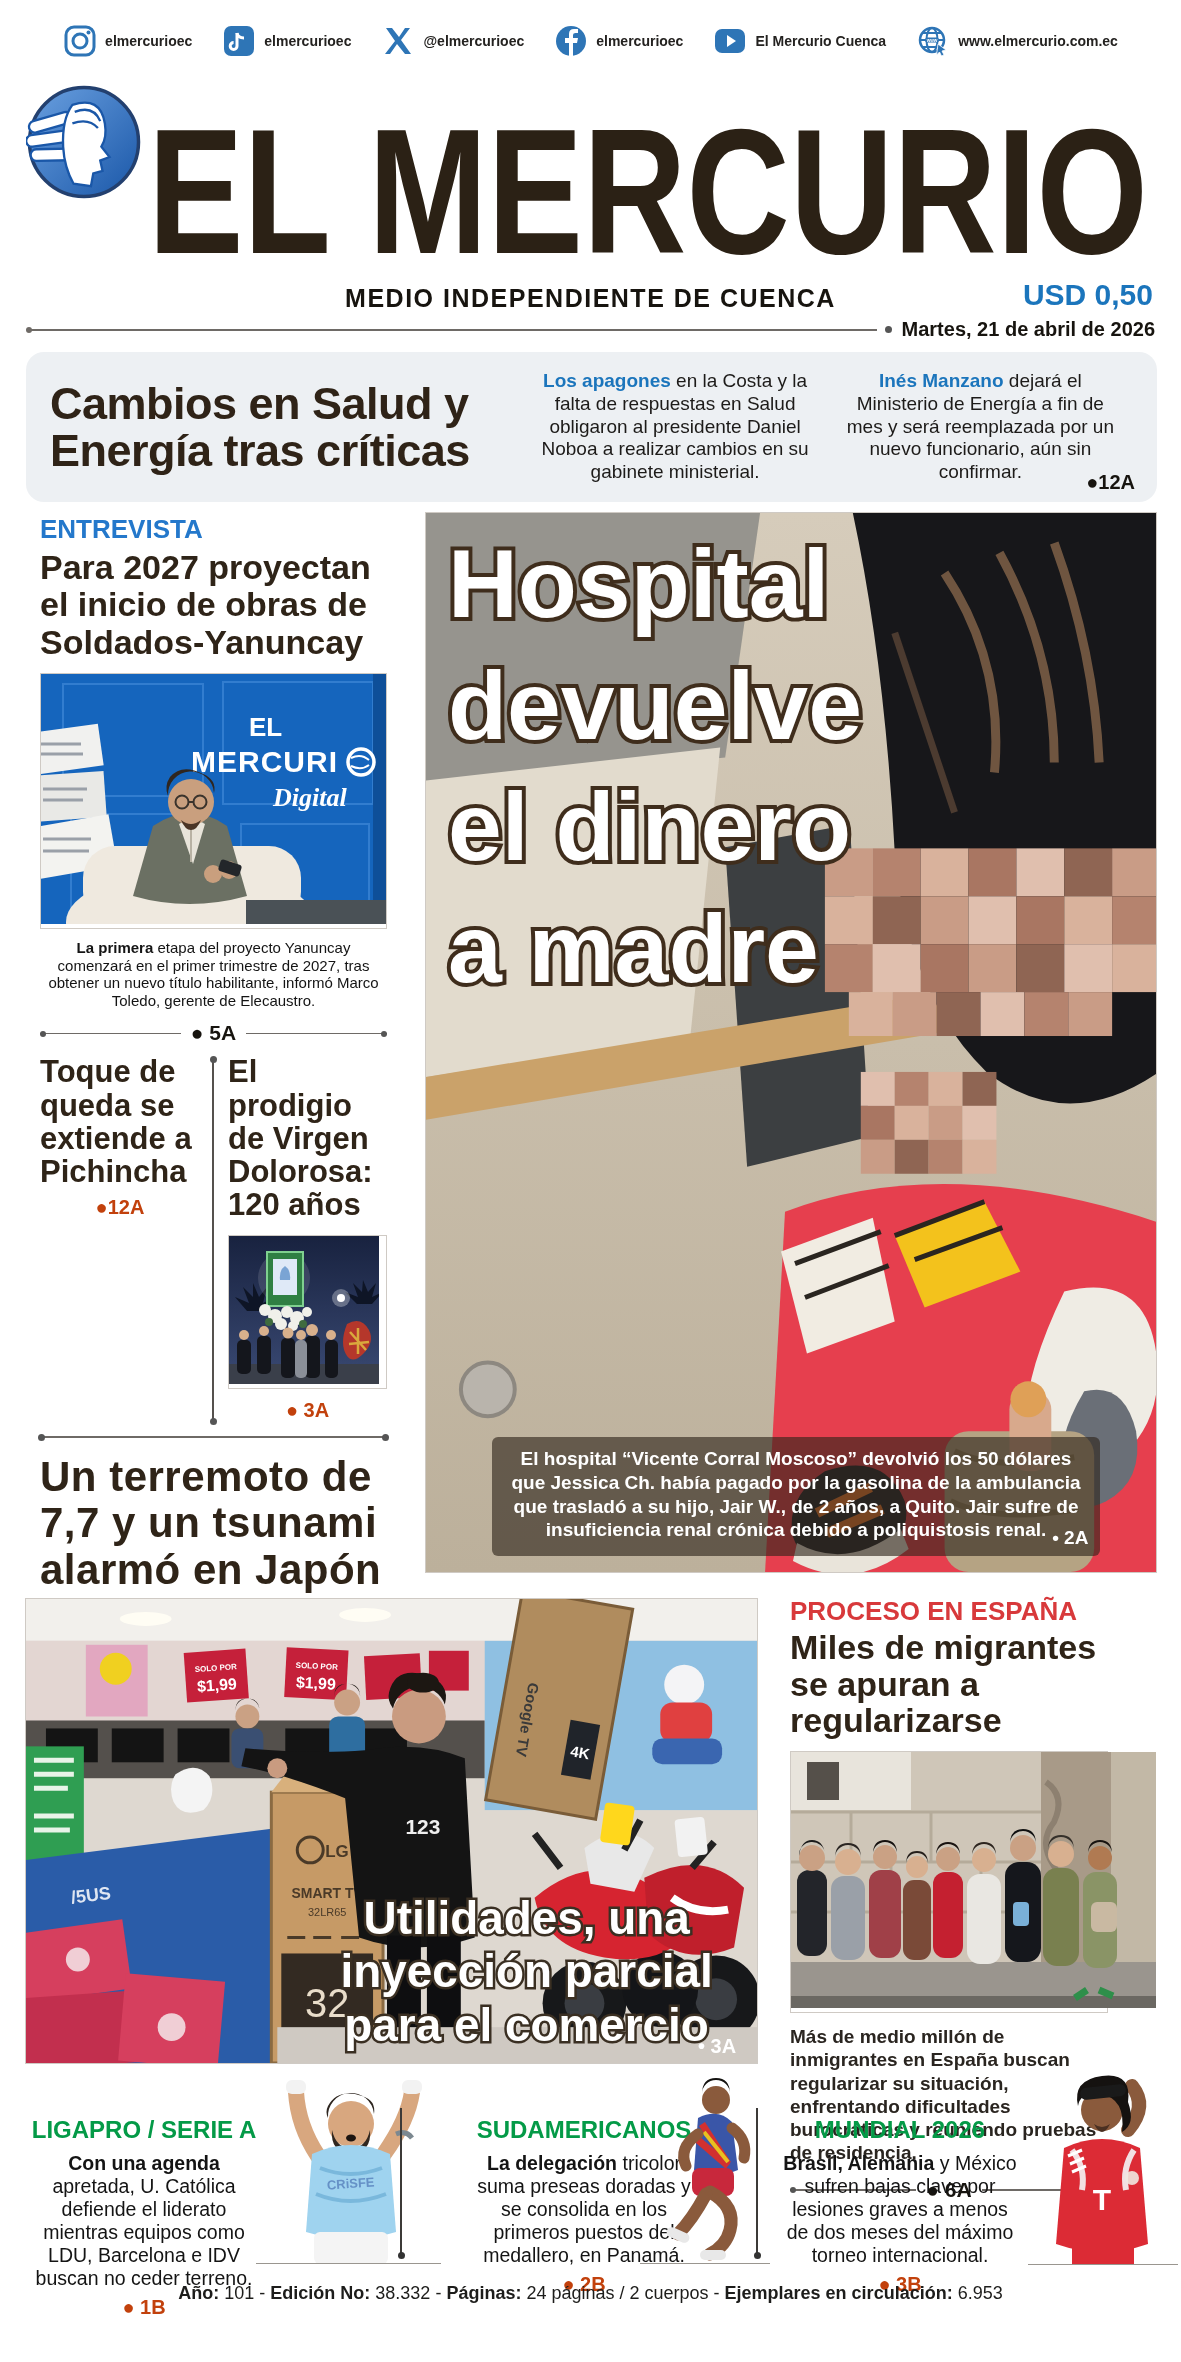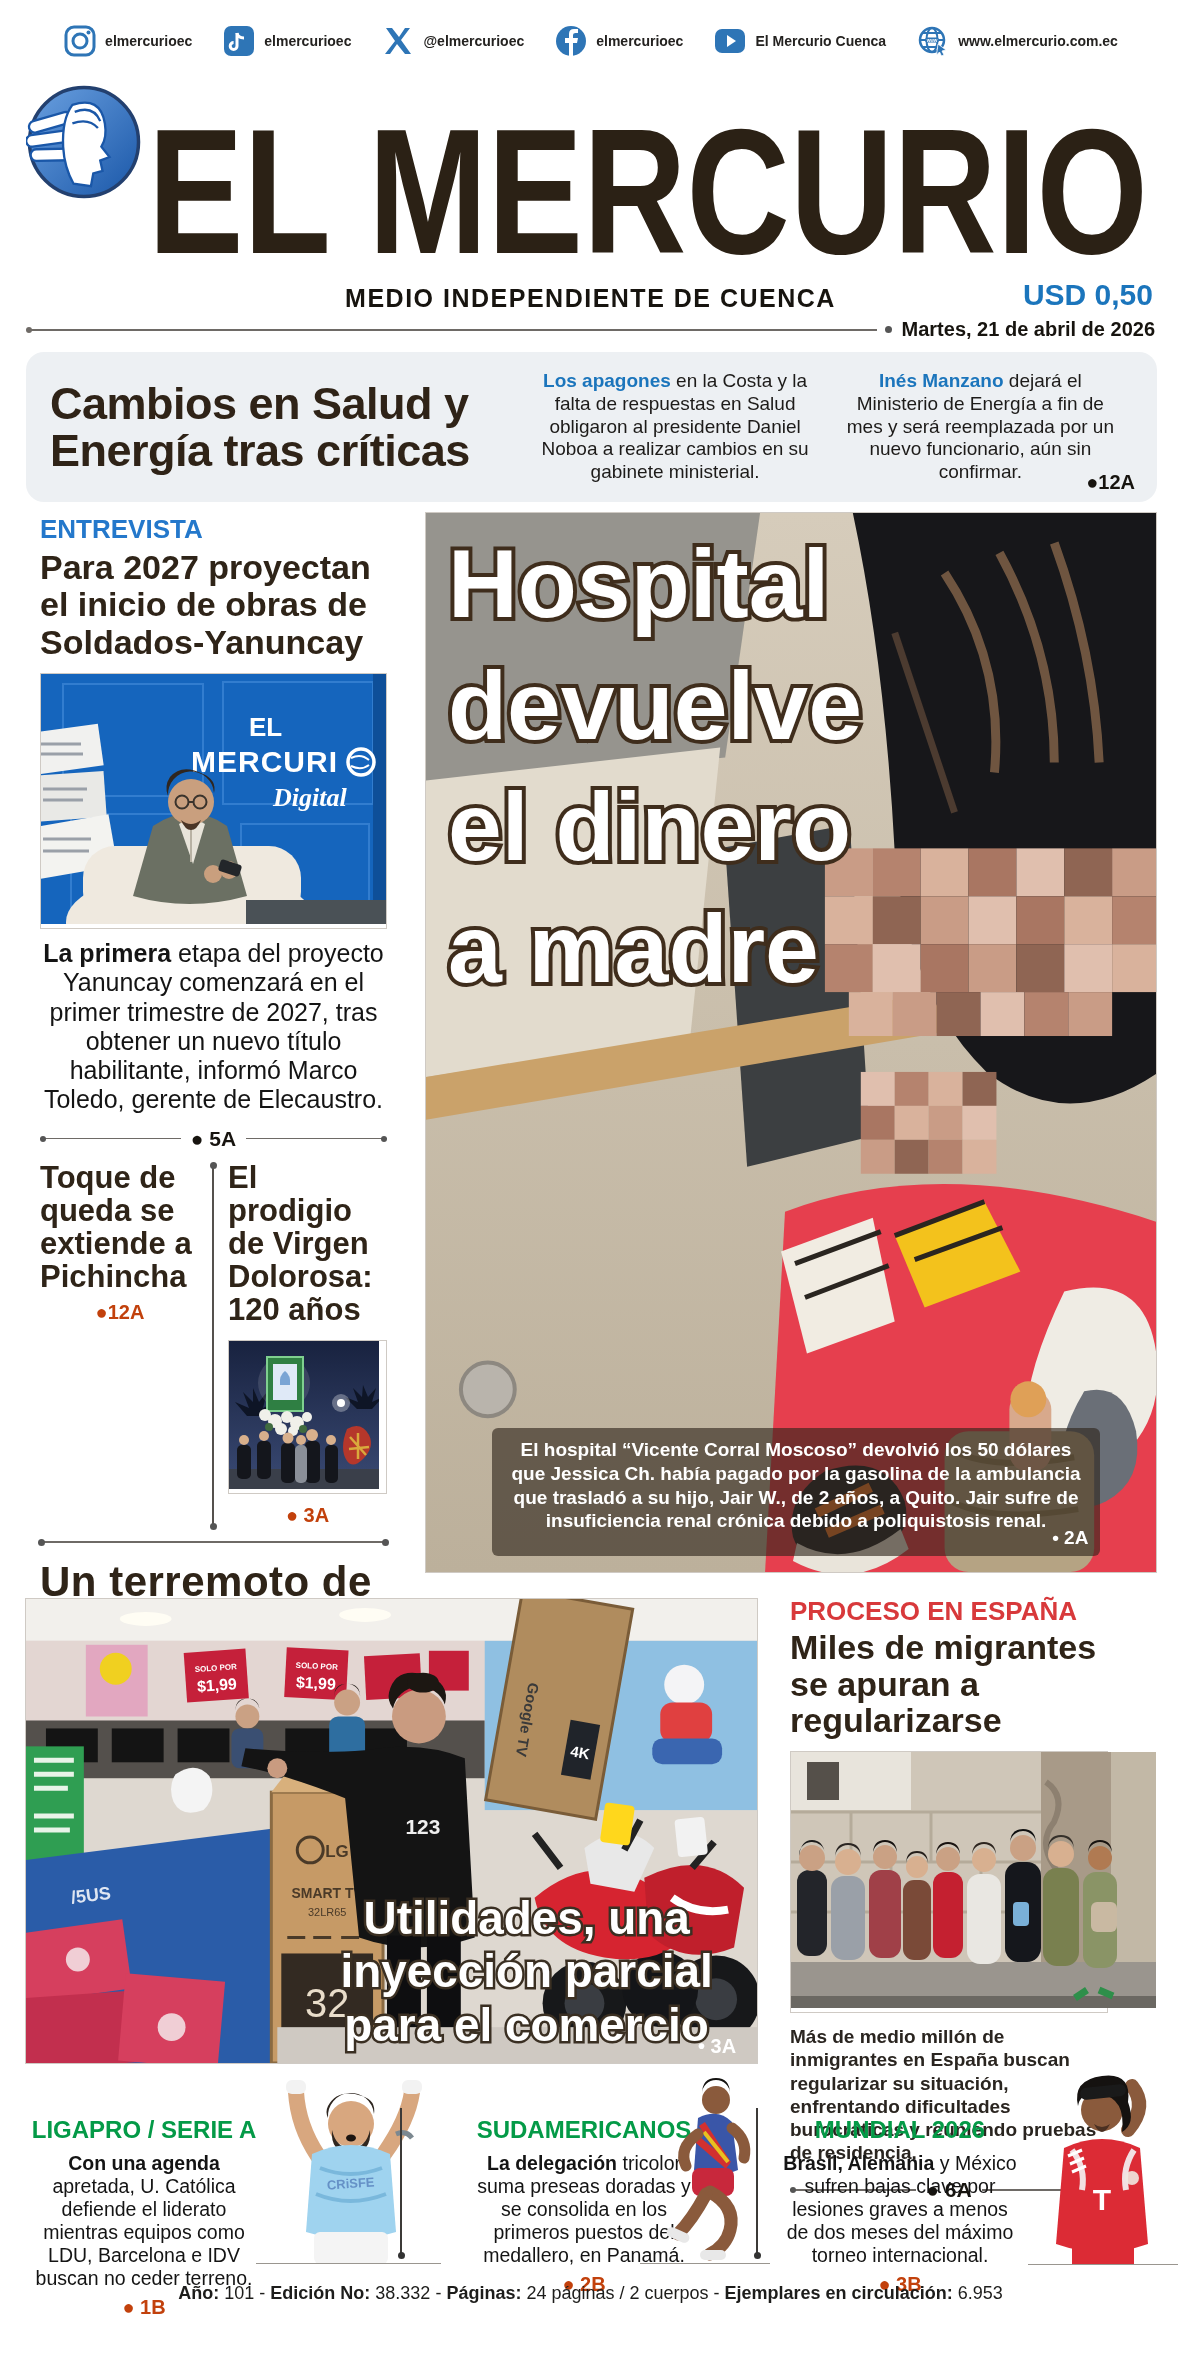--- a/index.html
+++ b/index.html
@@ -43,36 +43,36 @@
   .rule-label .ln.l::before{content:"";position:absolute;left:0;top:-2px;width:6px;height:6px;border-radius:50%;background:#555;}
   .rule-label .ln.r::after{content:"";position:absolute;right:0;top:-2px;width:6px;height:6px;border-radius:50%;background:#555;}
   .rule-label .txt{margin:0 10px;font-size:21px;font-weight:bold;color:#17140f;white-space:nowrap;}
   .rule-dots{height:2px;background:#6e6a66;position:relative;}
   .rule-dots::before,.rule-dots::after{content:"";position:absolute;top:-2.5px;width:7px;height:7px;border-radius:50%;background:#555;}
   .rule-dots::before{left:-2px;} .rule-dots::after{right:-2px;}
 
   
   .leftcol{position:absolute;left:40px;top:514px;width:347px;}
   .leftcol .headline1{font-size:34px;line-height:1.1;margin-top:4px;}
-  .cap{font-size:25px;line-height:1.17;text-align:center;margin-top:10px;color:#141414;}
+  .cap{font-size:15px;line-height:1.17;text-align:center;margin-top:10px;color:#141414;}
   .twocol{display:flex;margin-top:10px;}
   .twocol .ca{width:160px;}
   .twocol .cb{flex:1;padding-left:14px;}
   .vdiv{width:2px;background:#55514d;margin:4px 0 0 12px;position:relative;}
   .vdiv::before,.vdiv::after{content:"";position:absolute;left:-2.5px;width:7px;height:7px;border-radius:50%;background:#555;}
   .vdiv::before{top:-3px;} .vdiv::after{bottom:-3px;}
   .headline2{font-size:31px;line-height:1.07;}
   .toque-body{font-size:19.5px;line-height:1.18;text-align:center;margin-top:14px;color:#141414;}
   .toque-lead{display:block;color:#1b75bc;font-weight:bold;font-size:21px;}
   .headline3{font-size:42px;line-height:1.1;margin-top:16px;letter-spacing:0.5px;}
 
   
   .hospital{position:absolute;left:425px;top:512px;width:732px;height:1061px;}
   .hospital svg{width:100%;height:100%;}
-  .hosp-cap{position:absolute;left:9%;width:79%;bottom:16px;background:rgba(45,36,26,0.62);border-radius:6px;padding:10px 16px 23px;color:#fff;font-weight:bold;font-size:19px;line-height:1.25;text-align:center;}
+  .hosp-cap{position:absolute;left:9%;width:79%;bottom:16px;background:rgba(45,36,26,0.62);border-radius:6px;padding:10px 16px 14px;color:#fff;font-weight:bold;font-size:19px;line-height:1.25;text-align:center;}
   .hosp-cap .pr{position:absolute;right:12px;bottom:6px;font-size:19px;}
 
   
   .store{position:absolute;left:25px;top:1598px;width:733px;height:466px;}
   .store svg{width:100%;height:100%;}
 
   
   .espana{position:absolute;left:790px;top:1596px;width:318px;}
   .espana .headline{font-size:34px;line-height:1.08;margin-top:2px;}
   .espana .caption{font-size:19px;font-weight:bold;line-height:1.22;margin-top:12px;color:#2a2520;}

